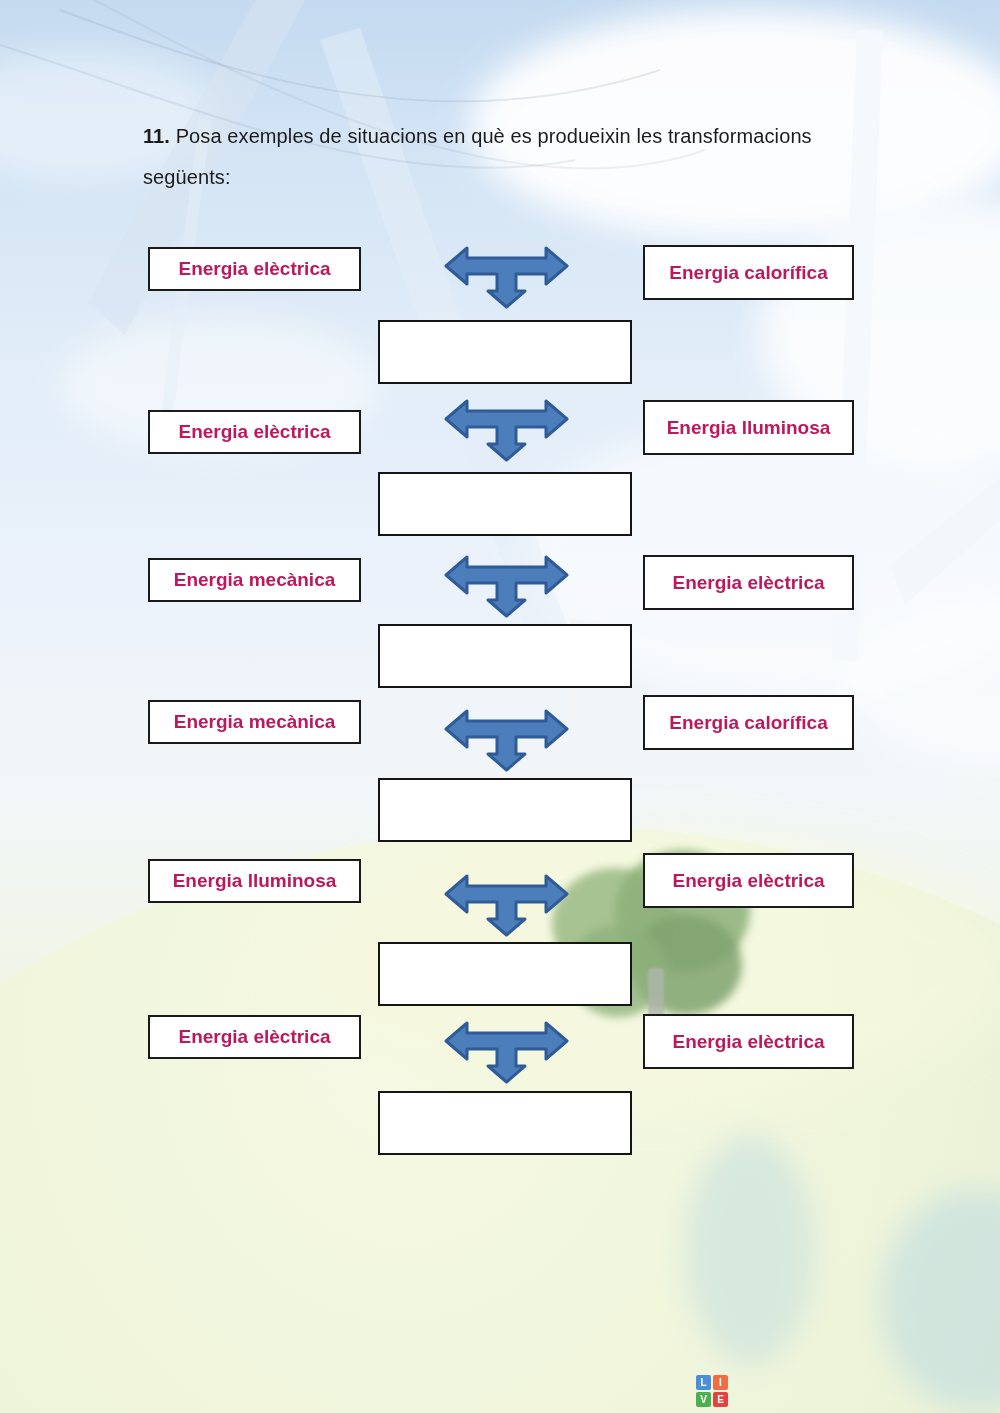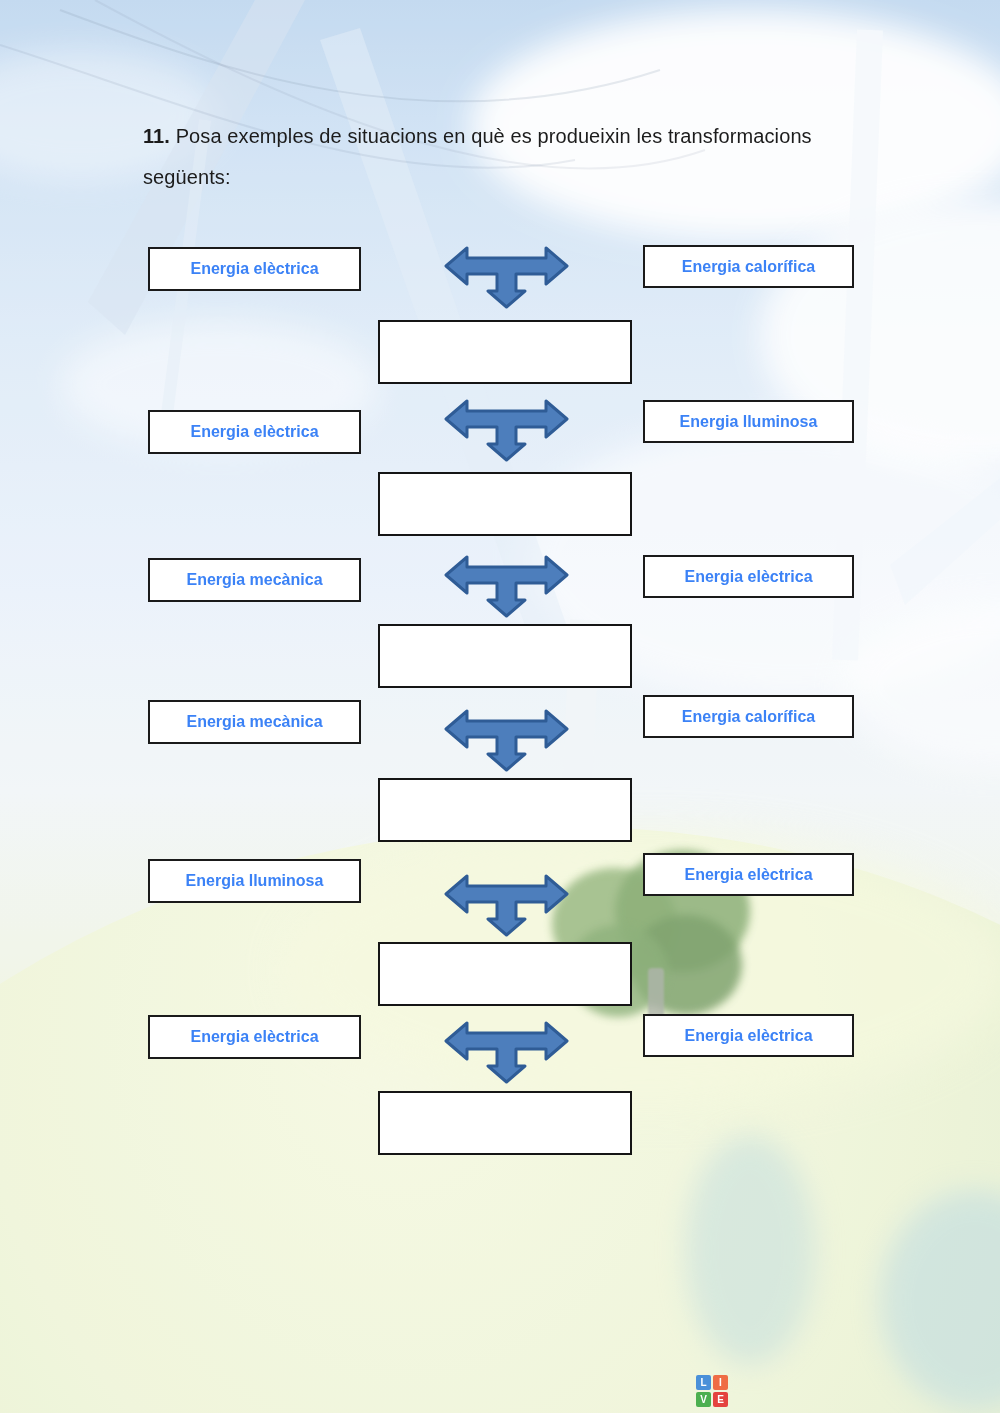--- a/index.html
+++ b/index.html
@@ -19,24 +19,24 @@
   .wash{position:absolute;inset:0;background:rgba(255,255,255,0.22);z-index:1;}
   .content{position:absolute;inset:0;z-index:2;}
   .title{
     position:absolute;left:143px;top:116px;width:725px;
     font-size:20px;line-height:41px;color:#1c1c1c;letter-spacing:.1px;
   }
   .title b{font-weight:bold;}
   .label-box{
     position:absolute;background:#fff;border:2px solid #1a1a1a;box-sizing:border-box;
     display:flex;align-items:center;justify-content:center;
-    font-weight:bold;font-size:16px;color:#3b82f6;white-space:nowrap;
+    font-weight:bold;font-size:19px;color:#be185d;white-space:nowrap;
   }
   .label-left{left:148px;width:213px;height:44px;top:var(--lt);}
-  .label-right{left:643px;width:211px;height:43px;top:var(--rt);}
+  .label-right{left:643px;width:211px;height:55px;top:var(--rt);}
   .answer-input{
     position:absolute;left:378px;width:254px;height:64px;top:var(--it);
     background:#fff;border:2px solid #151515;box-sizing:border-box;
     font-family:"Liberation Sans", sans-serif;font-size:18px;padding:4px 8px;color:#111;
     border-radius:0;outline:none;
   }
   .arrow{position:absolute;left:443px;width:127px;height:65px;top:var(--at);}
   .logo{position:absolute;left:696px;top:1372px;display:flex;align-items:flex-start;cursor:pointer;}
   .logo-tiles{display:grid;grid-template-columns:15px 15px;grid-template-rows:15px 15px;gap:2px;margin-right:3px;margin-top:3px;}
   .logo-tile{display:flex;align-items:center;justify-content:center;color:#fff;font-size:10px;font-weight:bold;border-radius:2px;}

